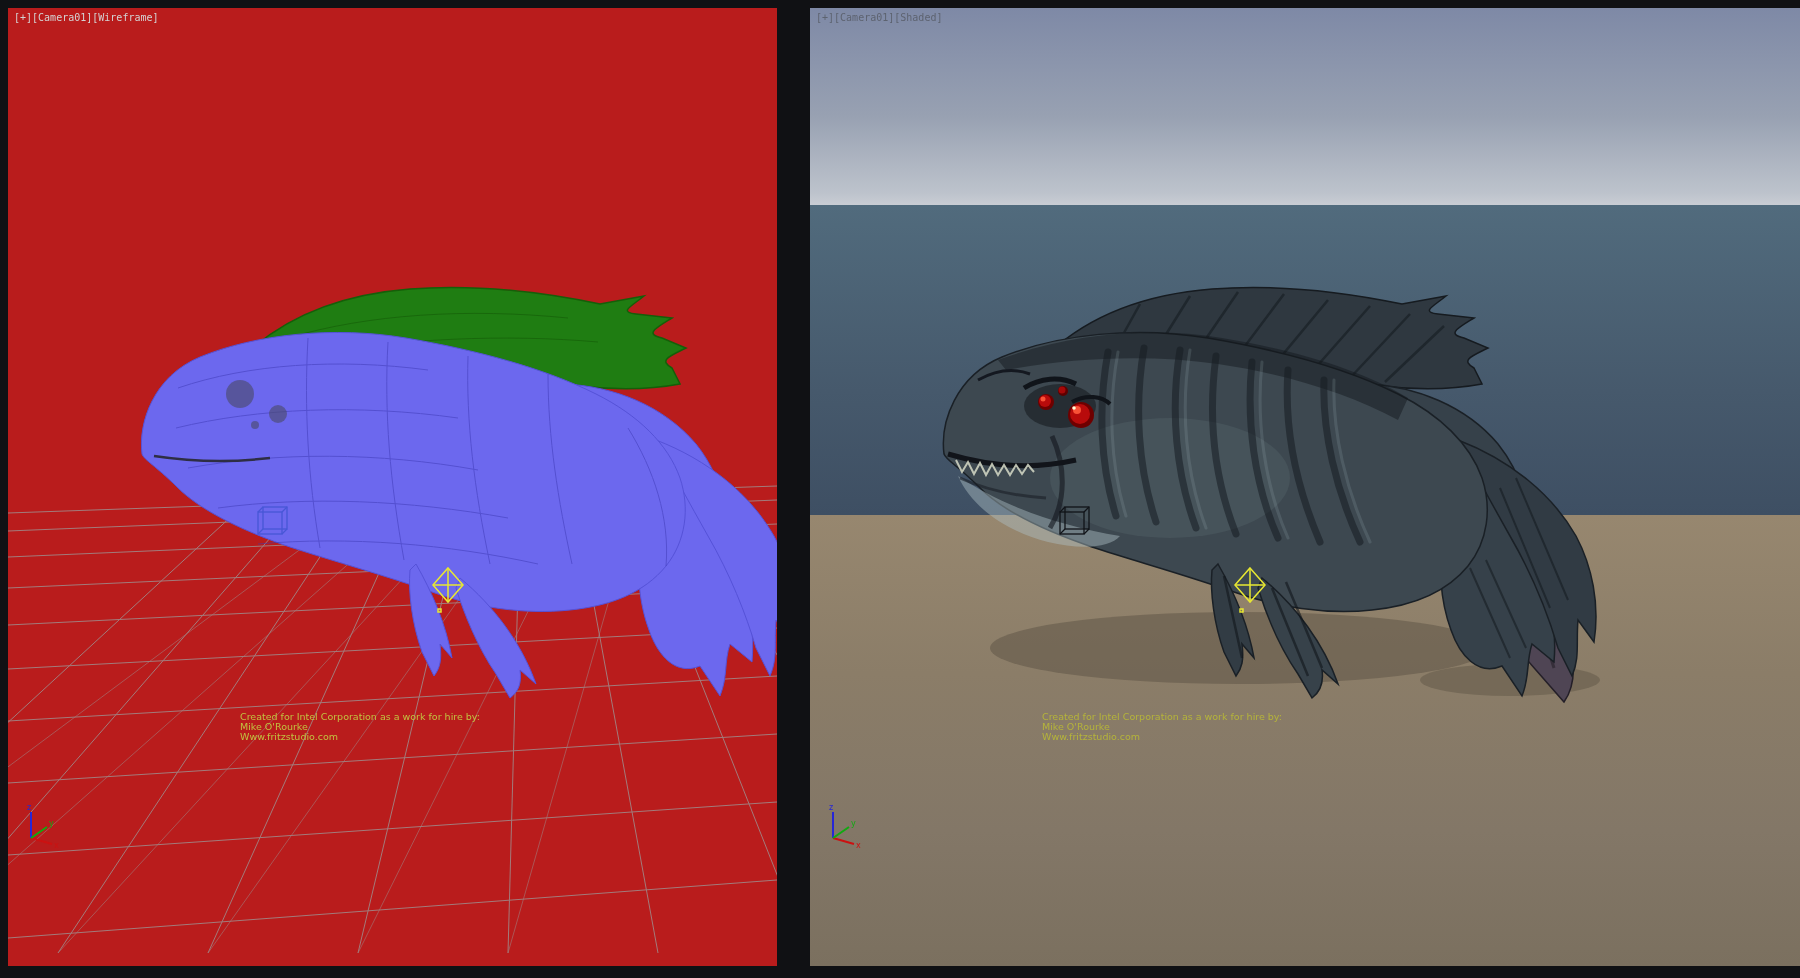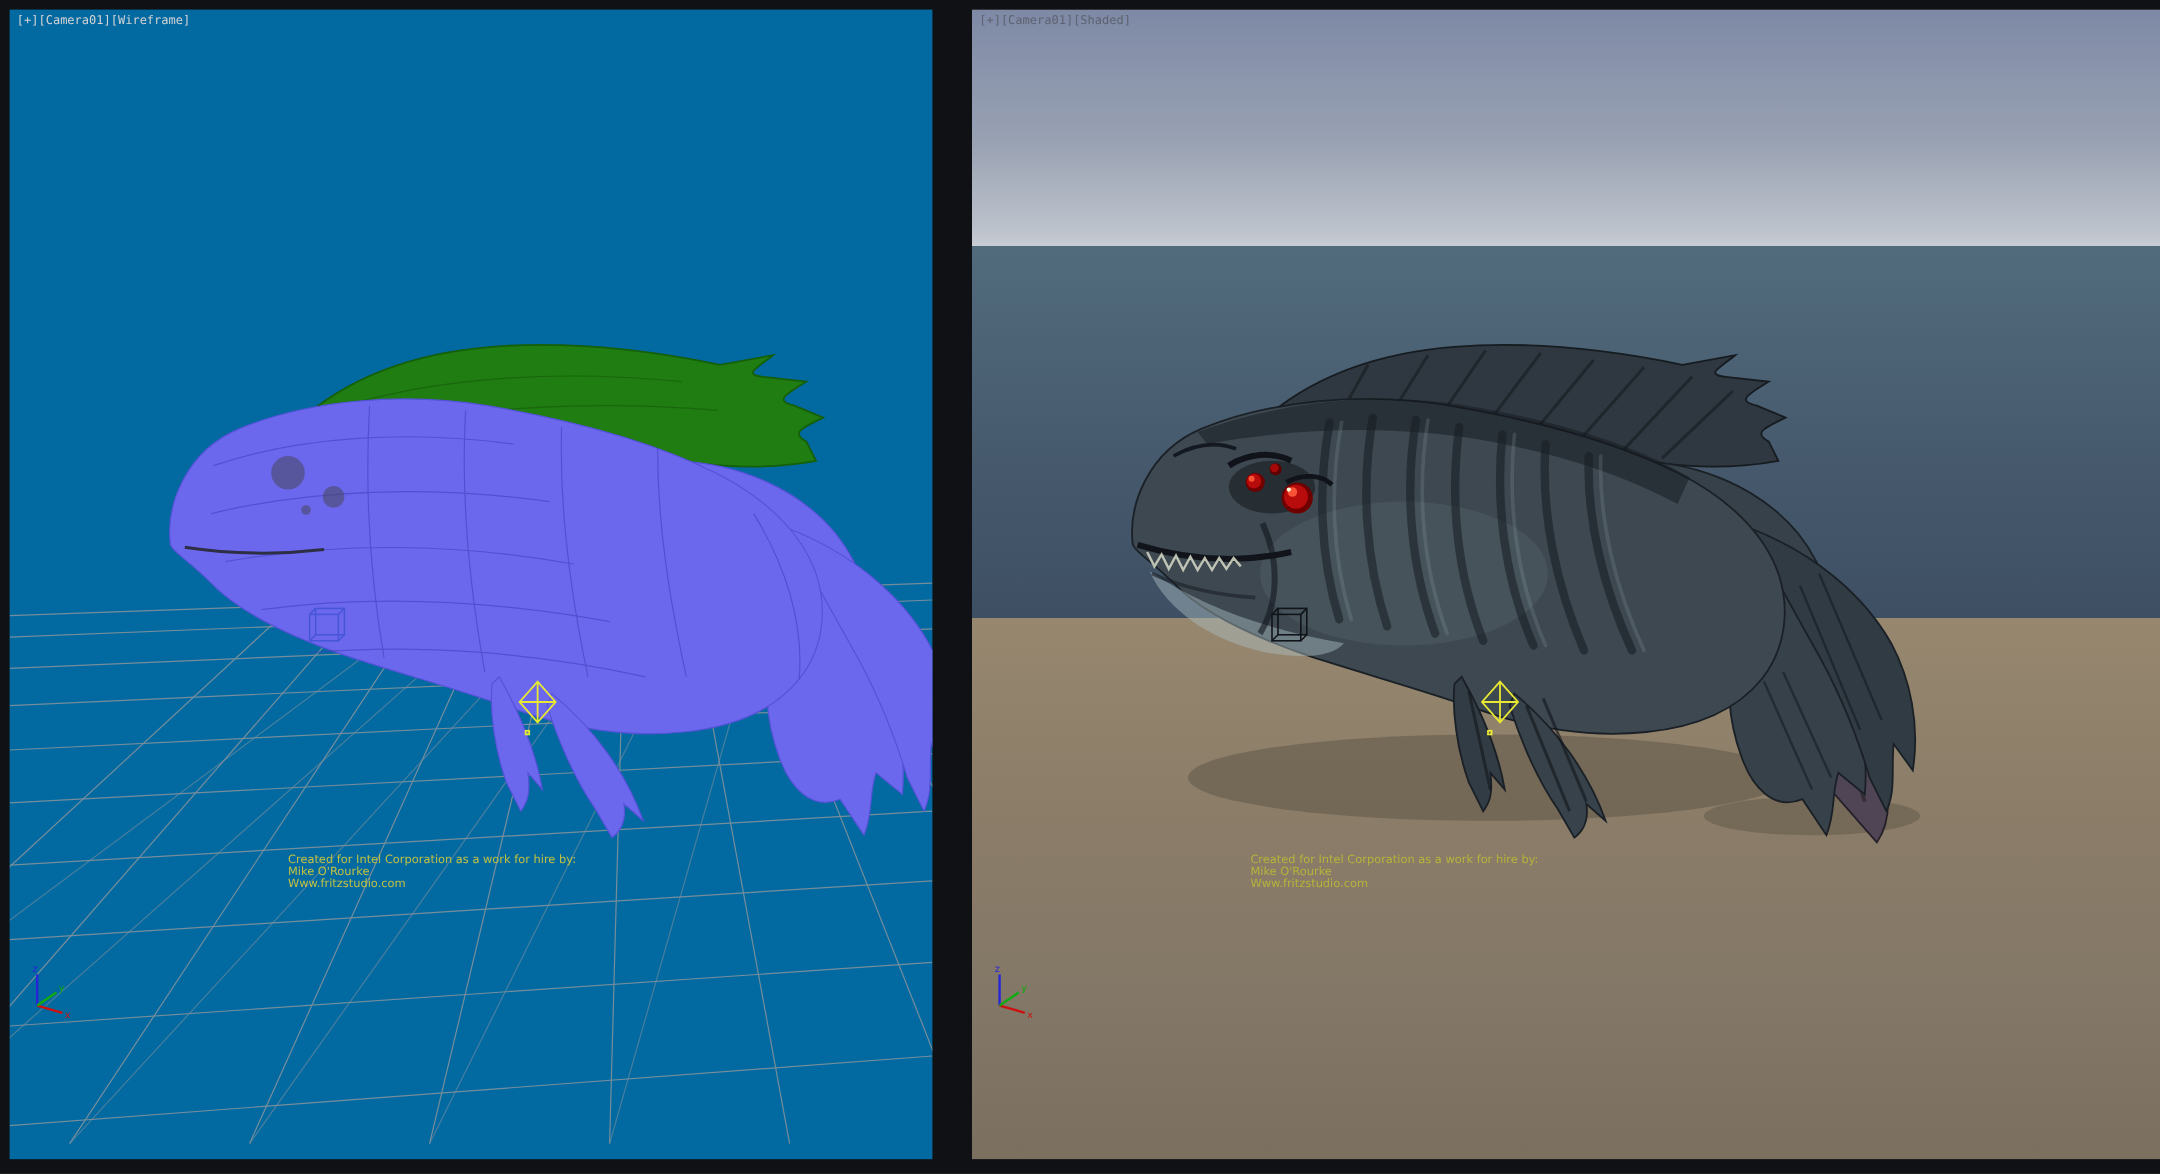--- a/index.html
+++ b/index.html
@@ -2,21 +2,21 @@
 <html><head>
 <meta charset="utf-8">
 <style>
   html,body{margin:0;padding:0;}
   body{
     width:1800px;height:978px;position:relative;overflow:hidden;
     background:#101114;
     font-family:"DejaVu Sans Mono","Liberation Mono",monospace;
   }
   .viewport{position:absolute;top:8px;height:958px;overflow:hidden;}
-  #vp-left{left:8px;width:769px;background:#0369a1;}
+  #vp-left{left:8px;width:769px;background:#b91c1c;}
   #vp-right{left:810px;width:1005px;background:#3e3e3e;}
   .vp-label{position:absolute;top:4px;left:6px;font-size:10px;z-index:50;white-space:nowrap;}
   #vp-left .vp-label{color:#d4d4d4;}
   #vp-right .vp-label{color:#5d6370;}
   .vp-label span{cursor:pointer;}
   .sky{position:absolute;left:0;top:0;width:100%;height:197px;
        background:linear-gradient(#7e89a6,#98a1b2 55%,#bdc3cc 94%,#c9cdd4);}
   .sea{position:absolute;left:0;top:197px;width:100%;height:310px;
        background:linear-gradient(#516b7d,#46596c 60%,#3e4f63);}
   .ground{position:absolute;left:0;top:507px;width:100%;height:451px;

